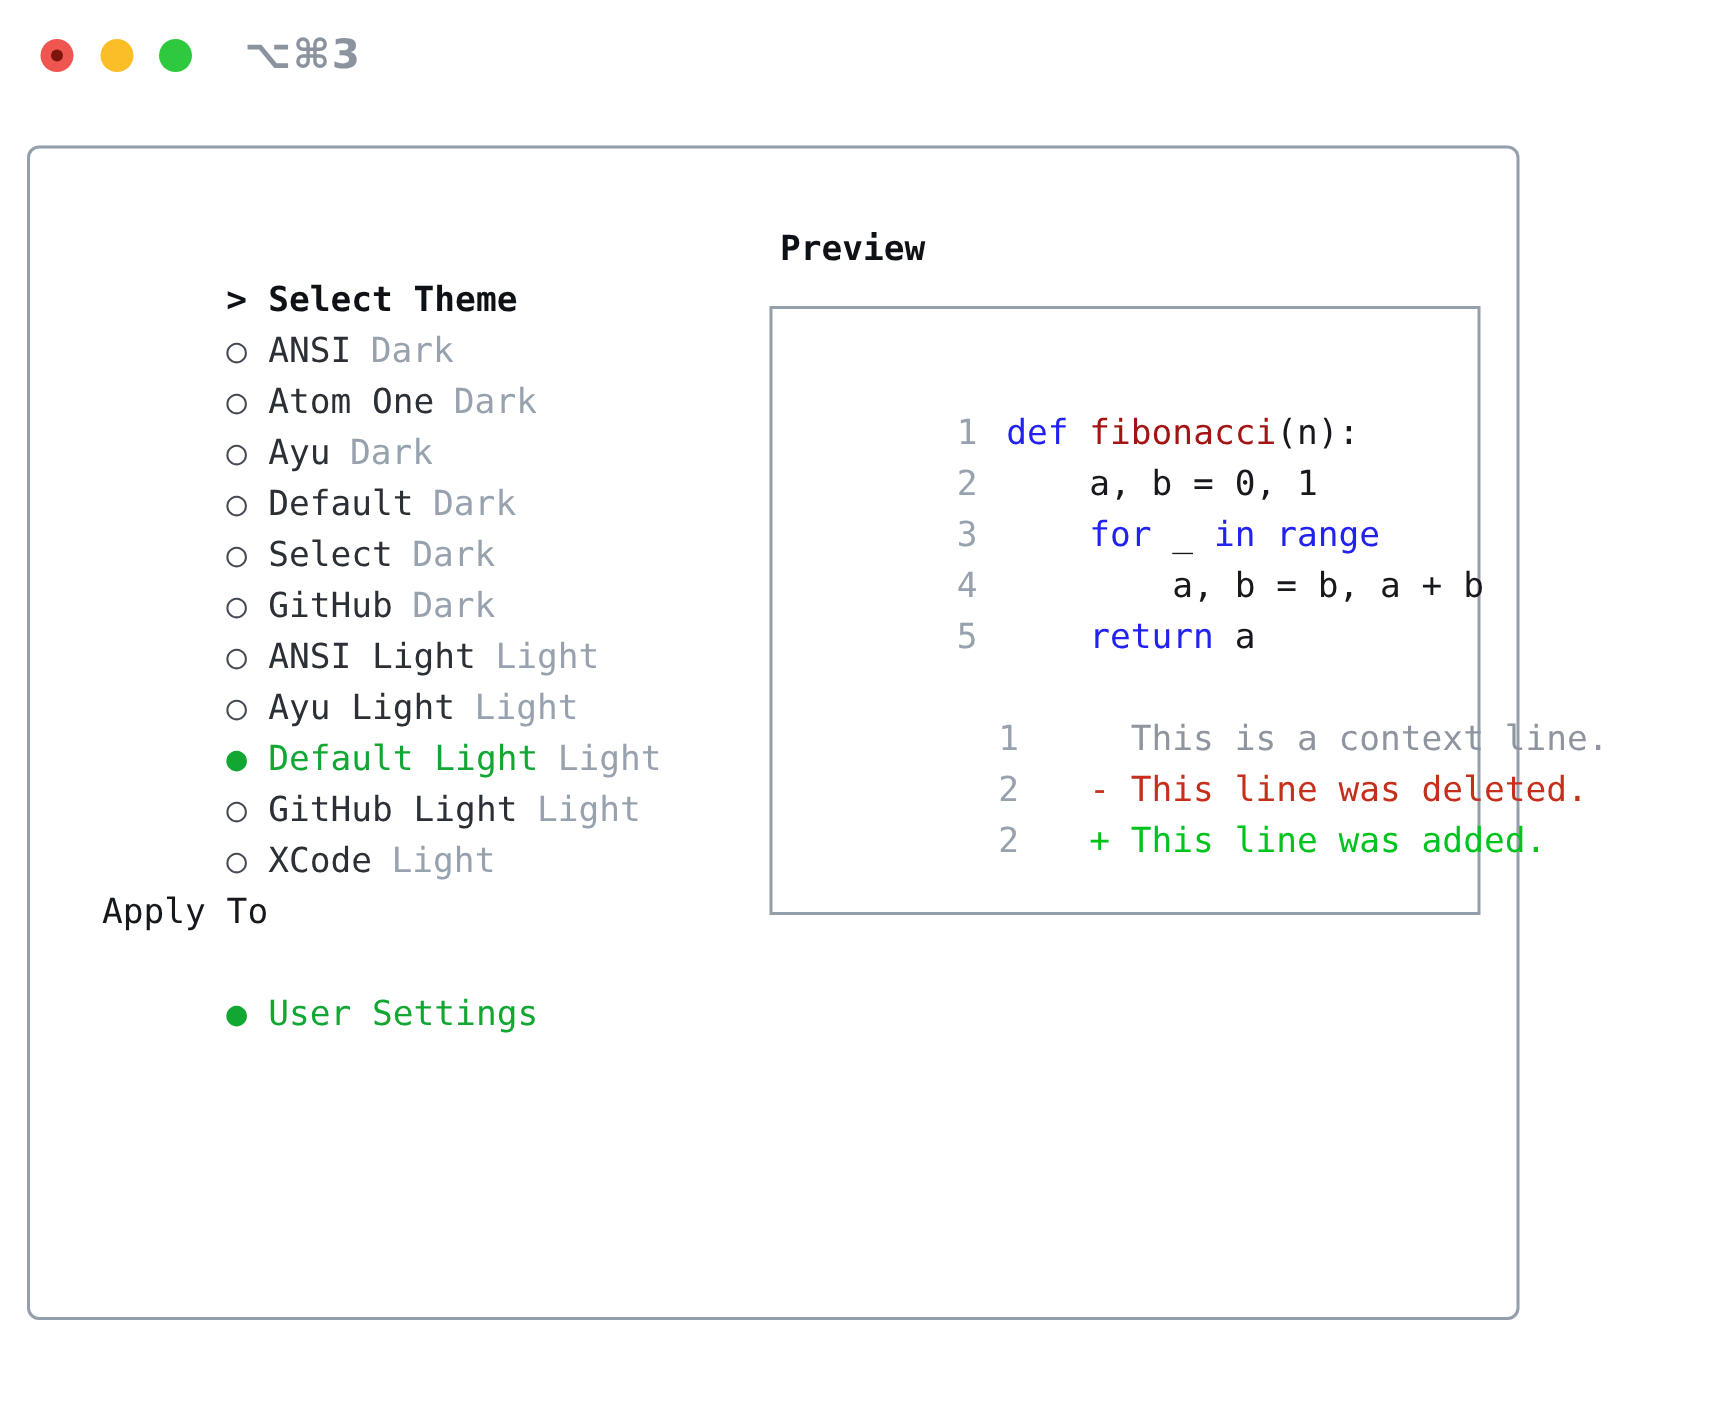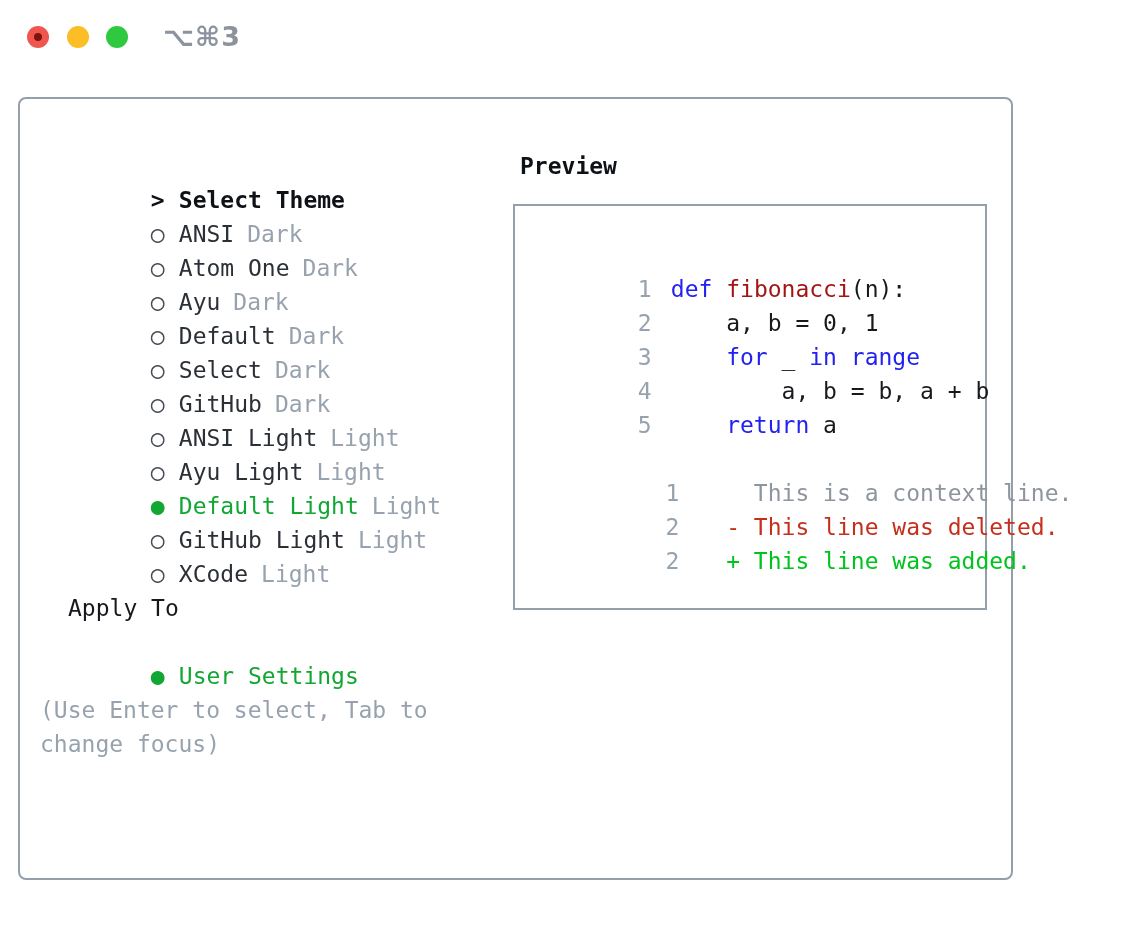--- a/index.html
+++ b/index.html
@@ -106,21 +106,20 @@
       <div class="row" data-state="none">
         <span class="prefix">○</span><span class="tname">XCode</span><span class="tvariant">Light</span>
       </div>
 
       <div class="row section-hdr">Apply To</div>
 
       <div class="row" data-state="selected">
         <span class="prefix">●</span><span class="tname">User Settings</span>
       </div>
 
-      <div class="hint">(Use Enter to select, Tab to change focus)</div>
     </div>
 
     <div class="preview-hdr">Preview</div>
 
     <div class="preview-box">
 
       <div class="cl">
         <span class="ln">1</span><span class="kw">def</span><span class="pl"> </span><span class="fn">fibonacci</span><span class="pl">(n):</span>
       </div>
       <div class="cl">

